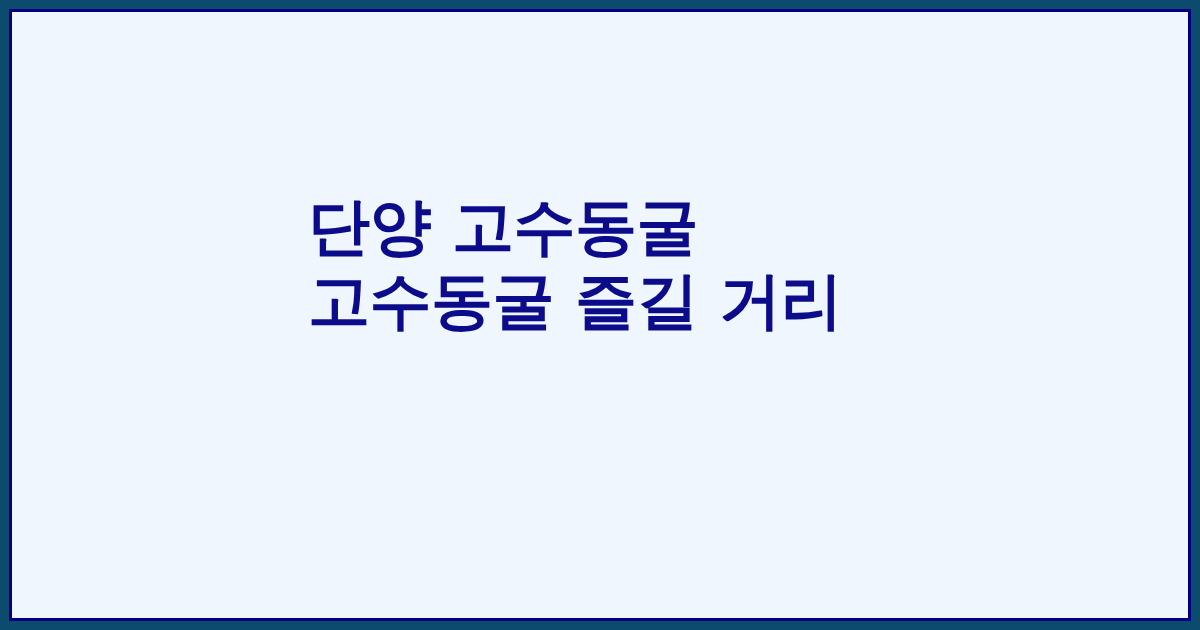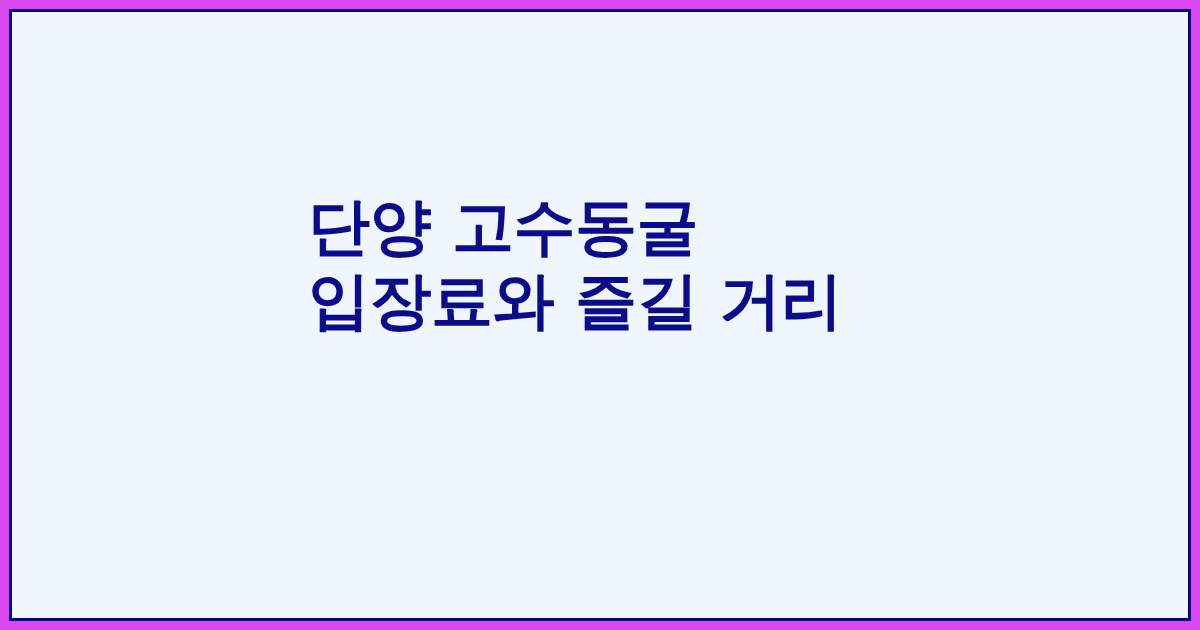--- a/index.html
+++ b/index.html
@@ -12,21 +12,21 @@
     height: 630px;
     overflow: hidden;
     font-family: "DejaVu Sans", "Liberation Sans", sans-serif;
   }
 
   .thumbnail-card {
     position: relative;
     box-sizing: border-box;
     width: 1200px;
     height: 630px;
-    background: #d946ef;
+    background: #0c4a6e;
     display: block;
   }
 
   .card-frame {
     position: absolute;
     left: 9px;
     top: 9px;
     width: 1182px;
     height: 612px;
     box-sizing: border-box;
@@ -56,17 +56,17 @@
 </style>
 </head>
 <body>
 
 <div class="thumbnail-card">
 
   <div class="card-frame">
 
     <div class="title-block">
       <span class="title-line">단양 고수동굴</span>
-      <span class="title-line">입장료와 즐길 거리</span>
+      <span class="title-line">고수동굴 즐길 거리</span>
     </div>
 
   </div>
 </div>
 
 </body></html>

